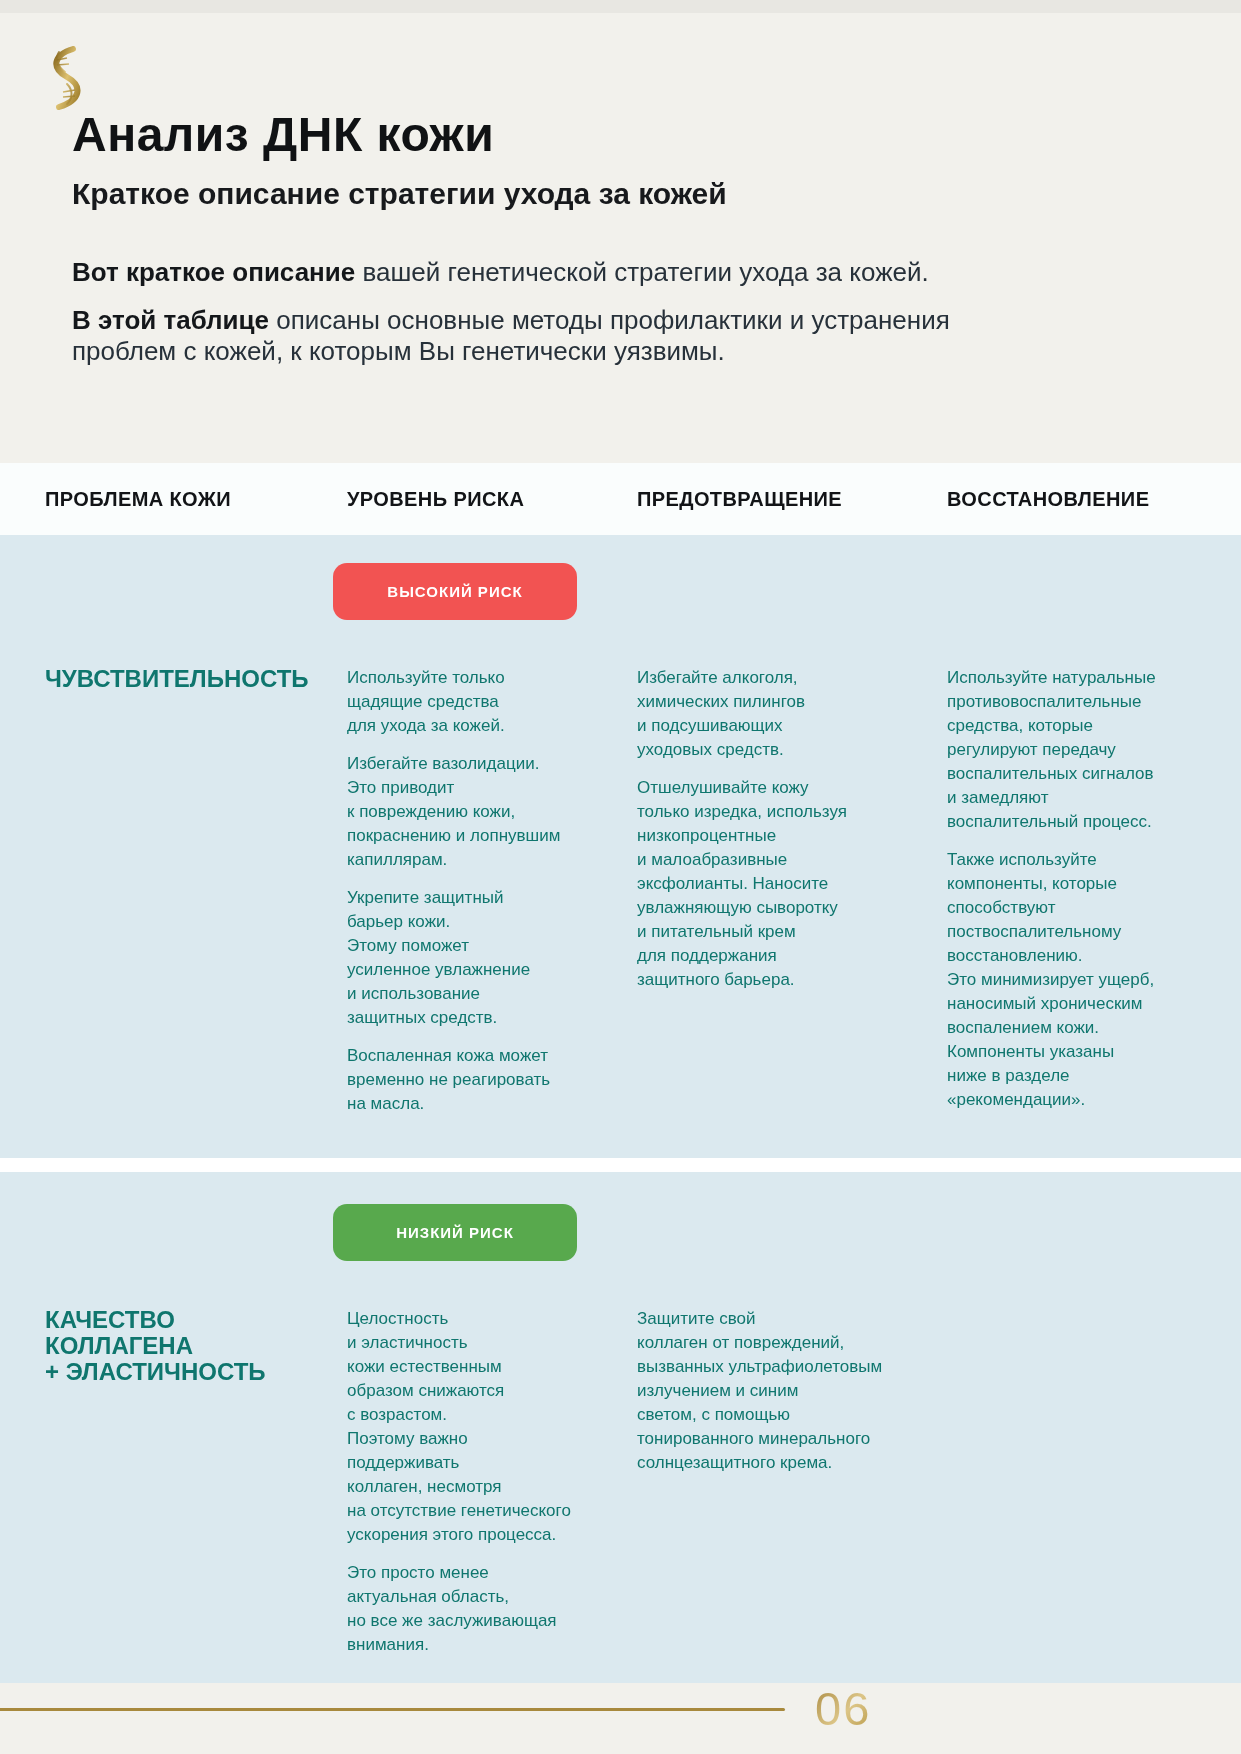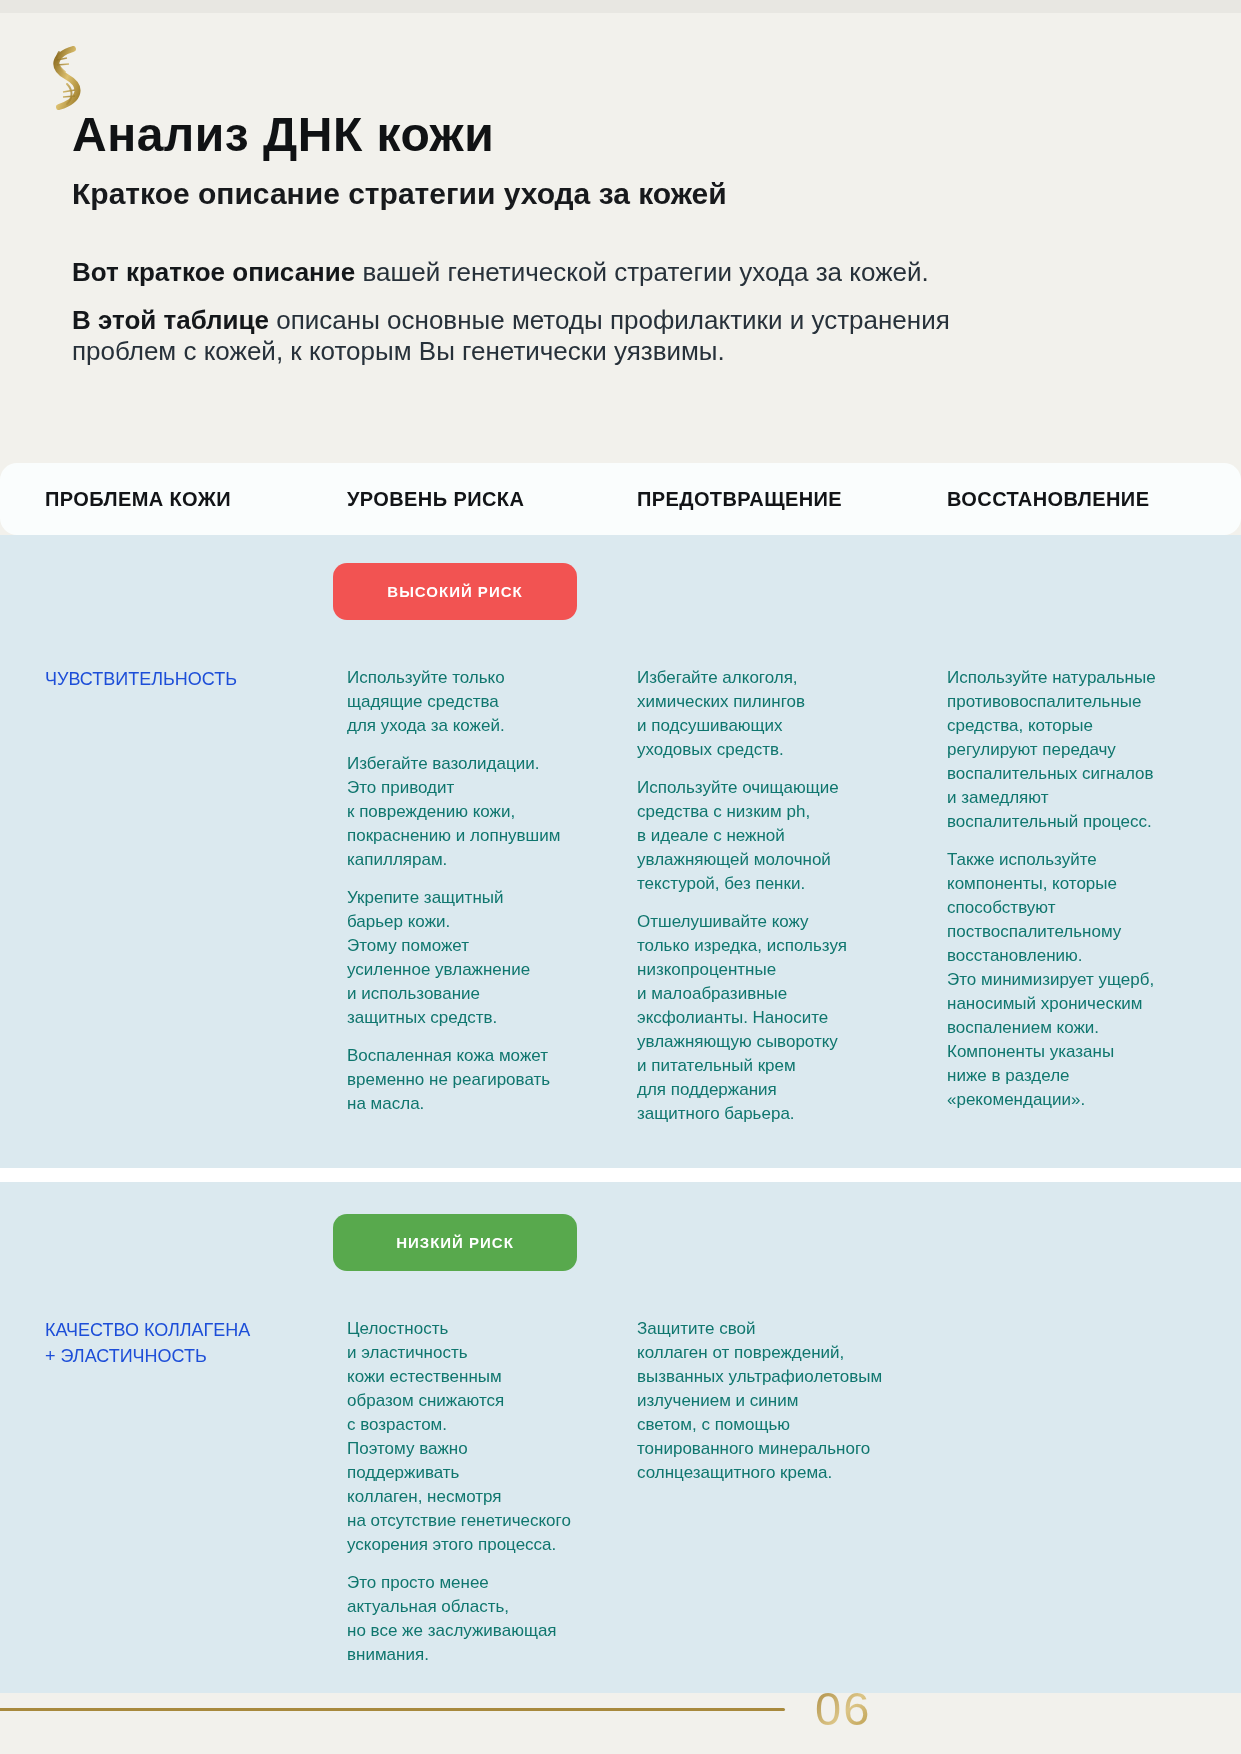--- a/index.html
+++ b/index.html
@@ -18,34 +18,34 @@
   .page-title{margin:0;font-size:48px;line-height:52px;font-weight:bold;letter-spacing:.5px;color:#101214;}
   .page-subtitle{margin:16px 0 0 0;font-size:30px;line-height:34px;font-weight:bold;color:#17191c;}
   .intro{margin:0;font-size:26px;line-height:31px;color:#27313a;white-space:pre-line;}
   .intro.first{margin-top:46px;}
   .intro.second{margin-top:17px;}
   .intro strong{color:#14171a;}
   
   .thead{
     height:72px;background:#fafdfd;
     display:grid;grid-template-columns:302px 290px 310px 1fr;
-    align-items:center;box-sizing:border-box;padding:0 40px 0 45px;border-radius:17px;
+    align-items:center;box-sizing:border-box;padding:0 40px 0 45px;
   }
   .th{font-size:20px;font-weight:bold;letter-spacing:.4px;color:#121417;}
   .risk-section{background:#dbe9ef;box-sizing:border-box;padding:28px 40px 42px 45px;}
   .risk-section.low{padding-top:32px;padding-bottom:26px;}
   .badge{
     display:inline-block;min-width:244px;box-sizing:border-box;
     margin-left:288px;padding:20px 10px;border-radius:14px;
     text-align:center;font-size:15px;font-weight:bold;letter-spacing:1px;color:#ffffff;
   }
   .badge-high{background:#f25352;}
   .badge-low{background:#58a94d;}
   .row{display:grid;grid-template-columns:302px 290px 310px 1fr;margin-top:46px;}
-  .row-label{font-size:18px;font-weight:normal;line-height:26px;color:#1d4ed8;white-space:pre-line;padding-right:24px;}
+  .row-label{font-size:24px;font-weight:bold;line-height:26px;color:#0f766e;white-space:pre-line;padding-right:24px;}
   .cell p{margin:0 0 14px 0;font-size:17px;line-height:24px;color:#0f766e;white-space:pre-line;padding-right:14px;}
   .cell p:last-child{margin-bottom:0;}
   .section-gap{height:14px;background:#ffffff;}
   
   .footer{position:absolute;left:0;right:0;bottom:0;height:74px;background:#f2f1ec;}
   .gold-line{position:absolute;left:0;top:15px;width:785px;height:3px;background:#a8893d;border-radius:0 2px 2px 0;}
   .page-num{
     position:absolute;left:815px;top:-14px;
     font-size:47px;line-height:60px;font-weight:300;letter-spacing:2px;
     color:#c4a253;
@@ -108,25 +108,20 @@
 защитных средств.</p>
         <p>Воспаленная кожа может
 временно не реагировать
 на масла.</p>
       </div>
       <div class="cell">
         <p>Избегайте алкоголя,
 химических пилингов
 и подсушивающих
 уходовых средств.</p>
-        <p>Используйте очищающие
-средства с низким ph,
-в идеале с нежной
-увлажняющей молочной
-текстурой, без пенки.</p>
         <p>Отшелушивайте кожу
 только изредка, используя
 низкопроцентные
 и малоабразивные
 эксфолианты. Наносите
 увлажняющую сыворотку
 и питательный крем
 для поддержания
 защитного барьера.</p>
       </div>

